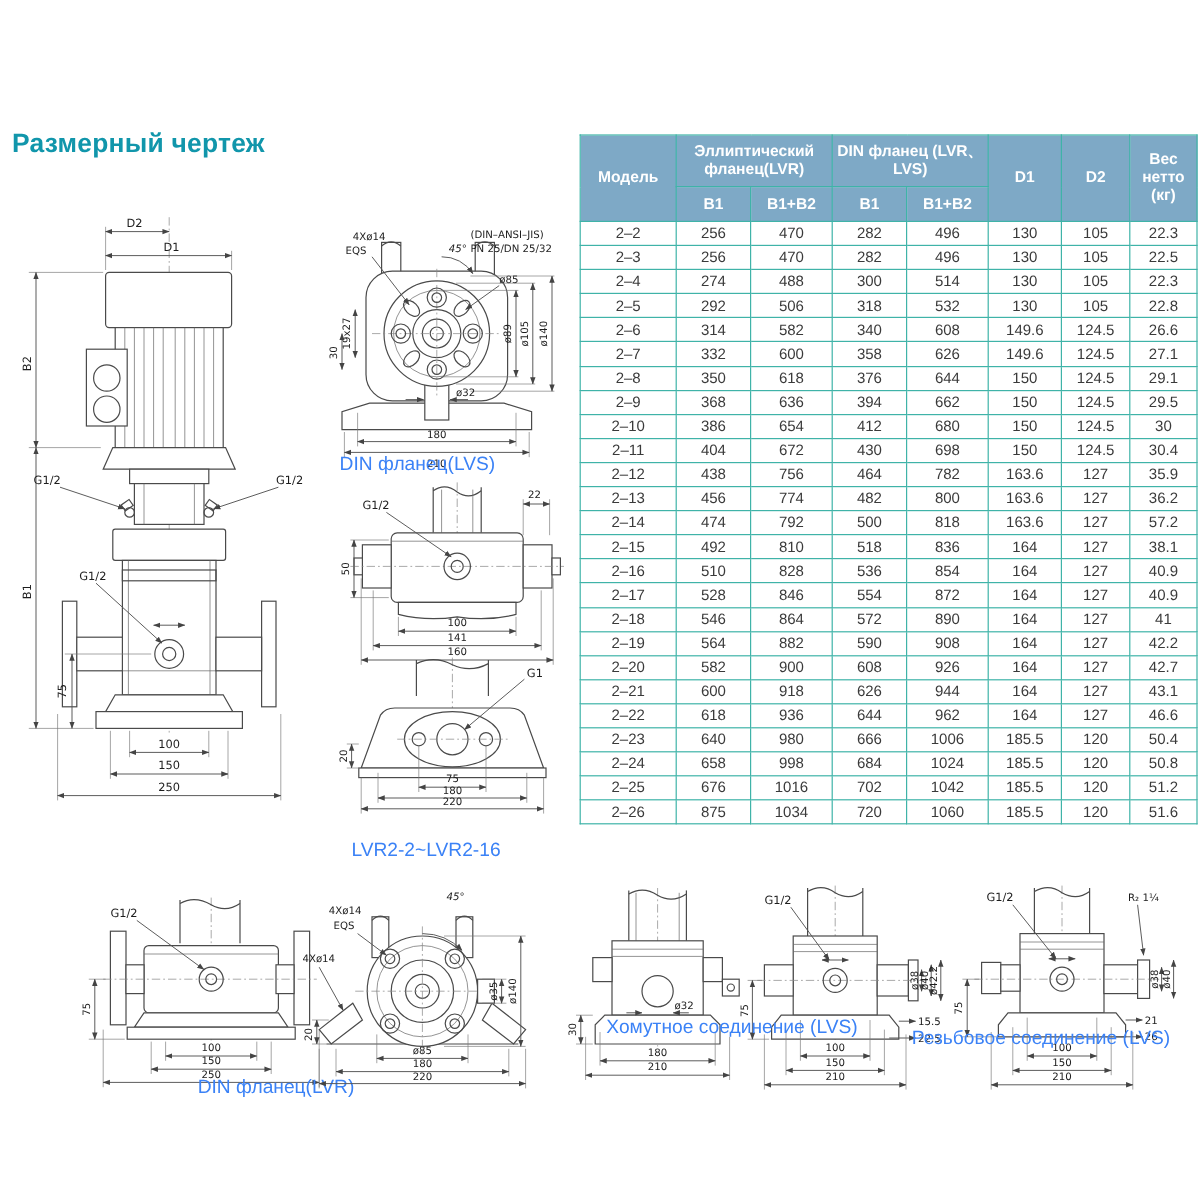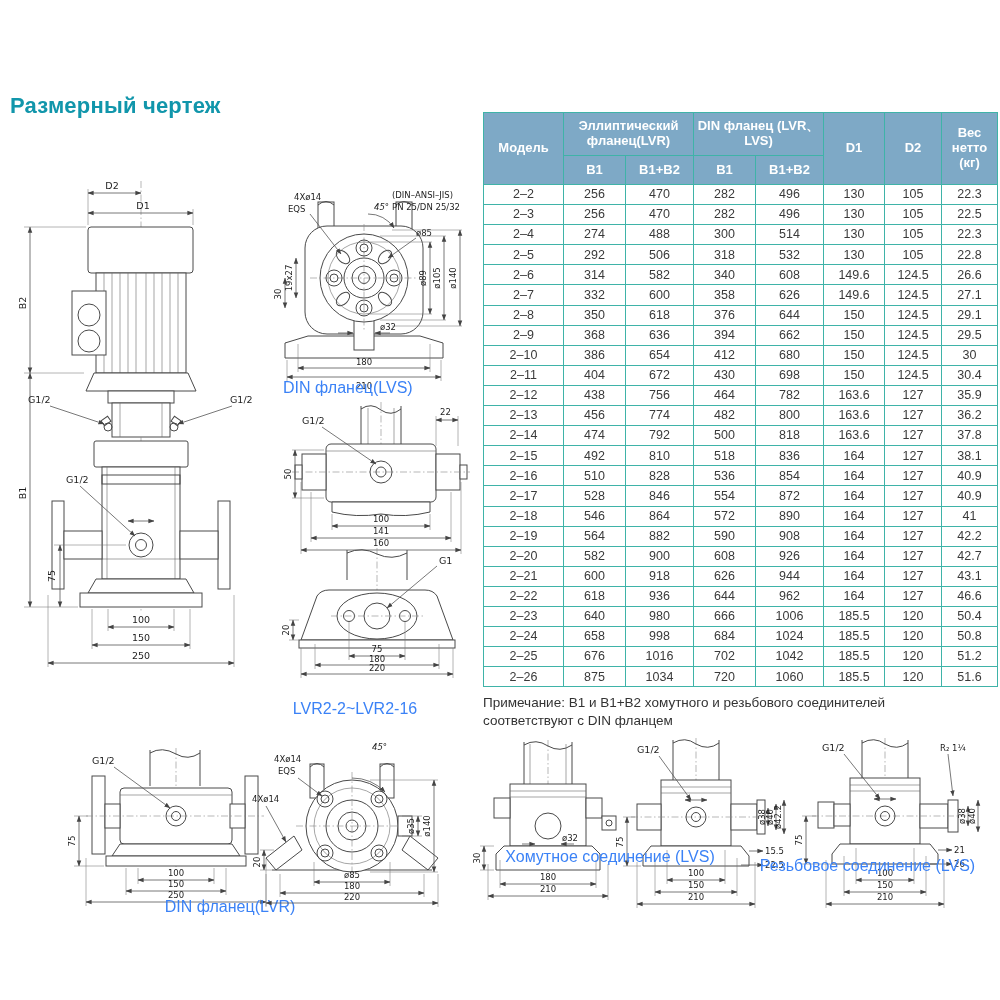--- a/index.html
+++ b/index.html
@@ -5,21 +5,21 @@
   :root{
     --accent:#1196ab;
     --tb:#3fb3a8;          
     --hb:#7ea9c6;          
     --ink:#3a3a3a;
     --line:#4a4a4a;
   }
   html,body{margin:0;padding:0;}
   body{width:1000px;height:1000px;background:#ffffff;font-family:"Liberation Sans",sans-serif;position:relative;overflow:hidden;}
   .stage{position:absolute;inset:0;}
-  .page-title{position:absolute;left:10px;top:93px;font-size:22px;font-weight:bold;color:var(--accent);letter-spacing:.2px;}
+  .page-title{position:absolute;left:10px;top:107px;font-size:22px;font-weight:bold;color:var(--accent);letter-spacing:.2px;}
   
   .dim-table{position:absolute;left:483px;top:112px;width:514px;border-collapse:collapse;table-layout:fixed;}
   .dim-table th{background:var(--hb);color:#ffffff;font-size:13px;font-weight:bold;border:1px solid var(--tb);padding:1px 2px;line-height:1.15;}
   .dim-table thead tr:first-child th{height:40px;margin-top:45px;}
   .dim-table thead tr:last-child th{height:26px;}
   .dim-table td{border:1px solid var(--tb);font-size:12.5px;color:var(--ink);text-align:center;padding:0 2px;height:19.1px;line-height:1;background:#fff;}
   .note{position:absolute;left:483px;top:694px;width:480px;font-size:13.5px;color:#333;line-height:1.35;}
   
   svg{position:absolute;overflow:visible;}
   .part{fill:none;stroke:var(--line);stroke-width:1;}
@@ -190,21 +190,21 @@
           <td>36.2</td>
         </tr>
         <tr>
           <td>2–14</td>
           <td>474</td>
           <td>792</td>
           <td>500</td>
           <td>818</td>
           <td>163.6</td>
           <td>127</td>
-          <td>37.8</td>
+          <td>57.2</td>
         </tr>
         <tr>
           <td>2–15</td>
           <td>492</td>
           <td>810</td>
           <td>518</td>
           <td>836</td>
           <td>164</td>
           <td>127</td>
           <td>38.1</td>
@@ -315,21 +315,20 @@
           <td>1034</td>
           <td>720</td>
           <td>1060</td>
           <td>185.5</td>
           <td>120</td>
           <td>51.6</td>
         </tr>
       </tbody>
   </table>
 
-  <div class="note">Примечание: B1 и B1+B2 хомутного и резьбового соединителей соответствуют с DIN фланцем</div>
 
   <svg style="left:8px;top:175px" width="262" height="500" viewBox="0 0 262 500">
     <defs>
       <marker id="ar" viewBox="0 0 8 8" refX="7.5" refY="4" markerWidth="7.5" markerHeight="7.5" orient="auto-start-reverse">
         <path d="M0,1 L8,4 L0,7 z" fill="#444"></path>
       </marker>
     </defs>
     <line class="cl" x1="133" y1="6" x2="133" y2="438"></line>
 
     <rect class="partf" x="80" y="52" width="105" height="46" rx="3"></rect>

